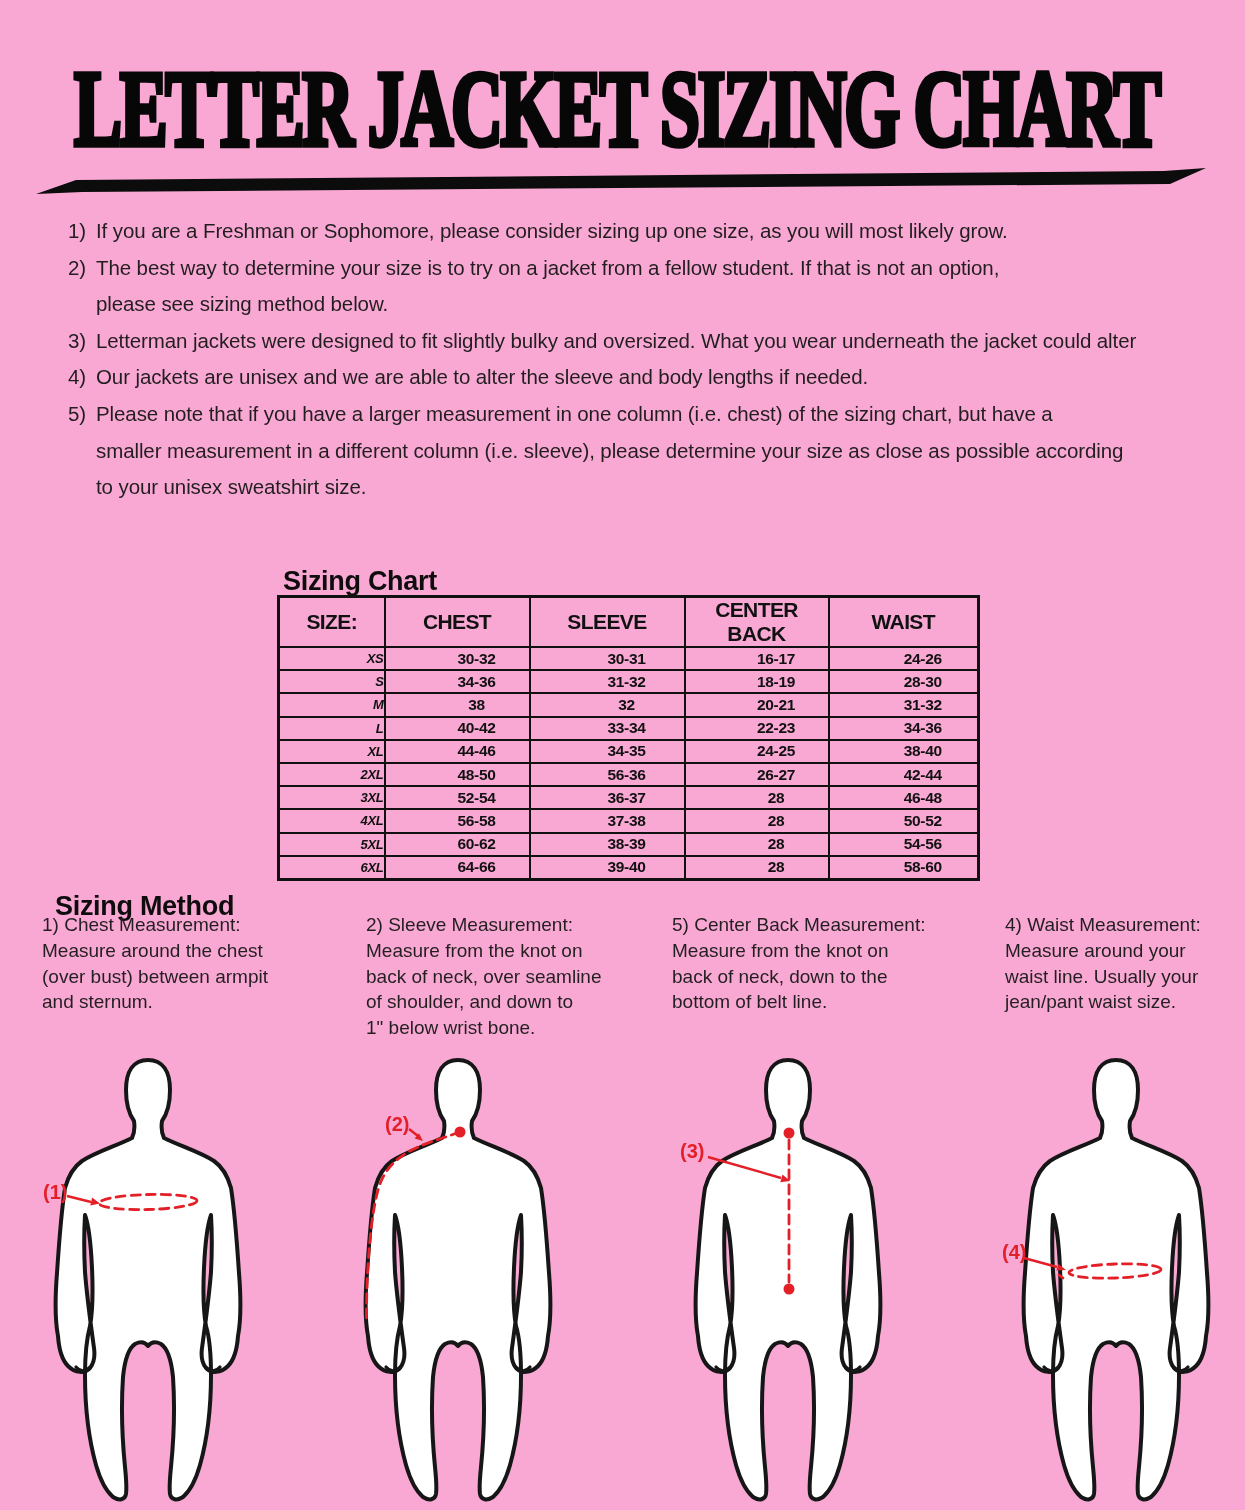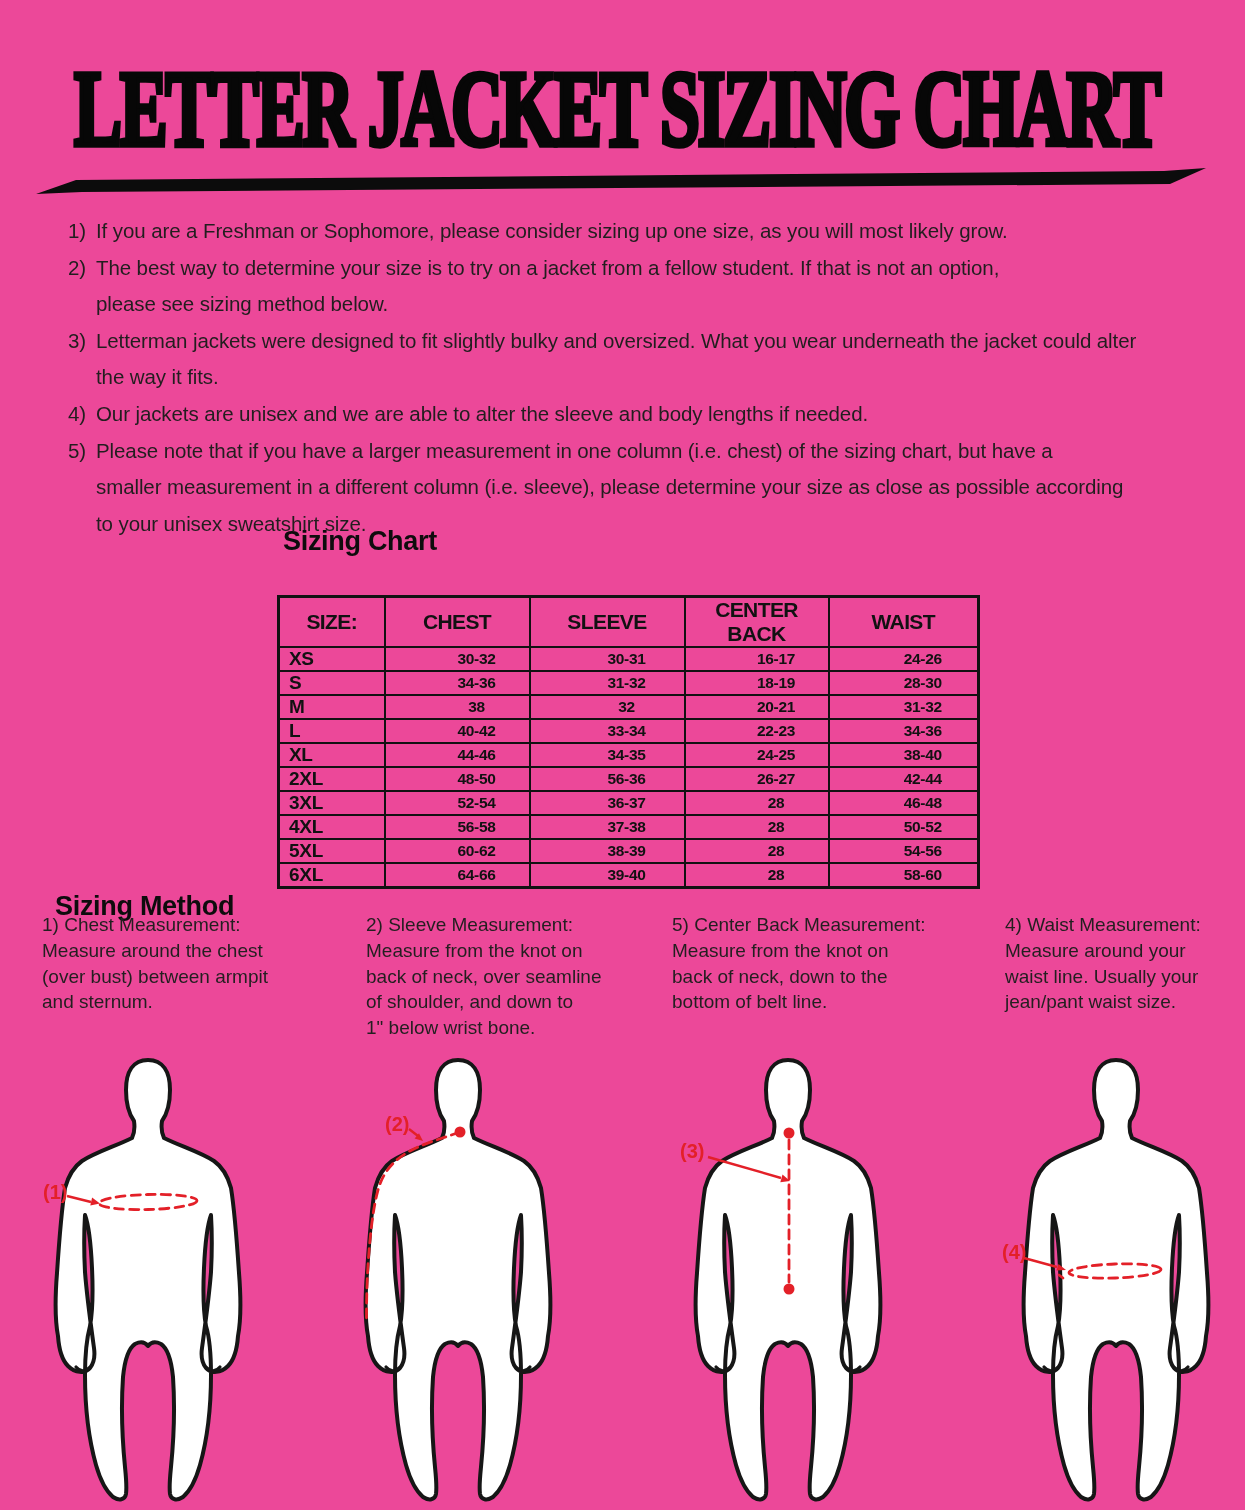--- a/index.html
+++ b/index.html
@@ -1,41 +1,41 @@
 <!DOCTYPE html>
 <html><head>
 <meta charset="utf-8">
 <style>
   html,body{margin:0;padding:0;background:#fff;}
-  #page{position:relative;width:1245px;height:1510px;background:#ec4899;overflow:hidden;
+  #page{position:relative;width:1245px;height:1510px;background:#f9a8d4;overflow:hidden;
         font-family:"Liberation Sans",sans-serif;color:#221e1f;}
 
   .title{position:absolute;left:74px;top:46px;white-space:nowrap;
          font-family:"Liberation Serif",serif;font-weight:bold;font-size:97px;
          letter-spacing:-3px;color:#070707;-webkit-text-stroke:5px #070707;
          transform:scale(0.74,1.12);transform-origin:left top;}
 
   .divider{position:absolute;left:36px;top:168px;}
 
   .notes{position:absolute;left:68px;top:213px;width:1150px;}
   .note{display:flex;font-size:20.5px;line-height:36.6px;letter-spacing:-0.1px;}
   .note-num{width:28px;flex:0 0 28px;}
   .note-body{flex:1;}
 
   .section-heading{position:absolute;font-size:27px;font-weight:bold;letter-spacing:-0.3px;color:#0e0c0d;}
-  #sizing-chart-heading{left:283px;top:526px;}
+  #sizing-chart-heading{left:283px;top:566px;}
   #sizing-method-heading{left:55px;top:891px;}
 
   table.sizing{position:absolute;left:270px;top:595px;width:700px;
                border-collapse:collapse;table-layout:fixed;margin-left:7px;}
   table.sizing th,table.sizing td{border:2.5px solid #121112;padding:0;color:#121112;}
   table.sizing{border:3px solid #121112;}
   table.sizing th{height:31px;font-size:21px;font-weight:bold;letter-spacing:-0.6px;text-align:center;}
   table.sizing td{height:21.2px;font-size:15.5px;font-weight:bold;text-align:center;letter-spacing:-0.3px;padding-left:39px;}
-  table.sizing td.size-col{text-align:left;padding-left:9px;font-size:19px;}
+  table.sizing td.size-col{text-align:right;padding-left:9px;font-size:13px;font-style:italic;}
 
   .method-col{position:absolute;top:912px;width:300px;font-size:19px;line-height:25.8px;color:#231f20;}
   #method-col-0{left:42px;}
   #method-col-1{left:345px;margin-left:21px;}
   #method-col-2{left:672px;}
   #method-col-3{left:1005px;}
 
   .figure{position:absolute;top:1058px;}
   #figure-0{left:20px;} #figure-1{left:330px;} #figure-2{left:660px;} #figure-3{left:988px;}
 
@@ -68,21 +68,20 @@
       <div class="note-num">2)</div>
       <div class="note-body">
           <div>The best way to determine your size is to try on a jacket from a fellow student. If that is not an option,</div>
           <div>please see sizing method below.</div>
         </div>
     </div>
     <div class="note">
       <div class="note-num">3)</div>
       <div class="note-body">
           <div>Letterman jackets were designed to fit slightly bulky and oversized. What you wear underneath the jacket could alter</div>
-          <div>the way it fits.</div>
         </div>
     </div>
     <div class="note">
       <div class="note-num">4)</div>
       <div class="note-body">
           <div>Our jackets are unisex and we are able to alter the sleeve and body lengths if needed.</div>
         </div>
     </div>
     <div class="note">
       <div class="note-num">5)</div>

